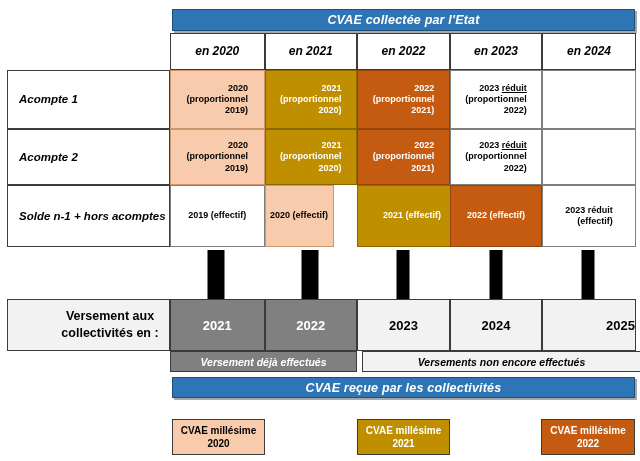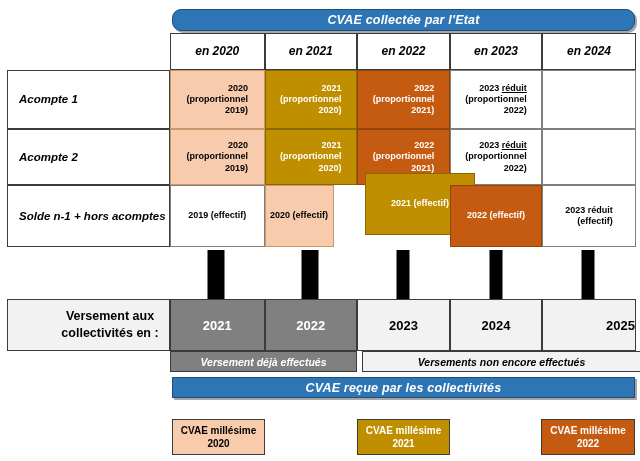--- a/index.html
+++ b/index.html
@@ -124,21 +124,21 @@
   }
   .lg-peach  { background: #F8CBAD; color: #000; }
   .lg-gold   { background: #BF8F00; color: #ffffff; }
   .lg-orange { background: #C55A11; color: #ffffff; }
 </style>
 </head>
 <body>
 
 <div id="stage">
 
-  <div class="abs blue-bar" style="left:172px; top:9px; width:463px; height:22px;border-radius:9px;">
+  <div class="abs blue-bar" style="left:172px; top:9px; width:463px; height:22px;">
     <span>CVAE collectée par l'Etat</span>
   </div>
 
   <div id="top-table-host">
       <div class="abs cell year-head" style="left: 170px; top: 33px; width: 94.5px; height: 37px;">
         <span>en 2020</span>
       </div>
       <div class="abs cell year-head" style="left: 264.5px; top: 33px; width: 92.5px; height: 37px;">
         <span>en 2021</span>
       </div>
@@ -225,21 +225,21 @@
       <div class="abs cell c-white" style="left: 170px; top: 185px; width: 94.5px; height: 62px;">
         <div>
           <div>2019 (effectif)</div>
         </div>
       </div>
       <div class="abs cell c-peach" style="left: 264.5px; top: 185px; width: 69px; height: 62px;">
         <div>
           <div>2020 (effectif)</div>
         </div>
       </div>
-      <div class="abs cell c-gold" style="left: 357px; top: 173px; width: 110px; height: 62px; margin-left: 8px;">
+      <div class="abs cell c-gold" style="left: 357px; top: 185px; width: 110px; height: 62px;">
         <div>
           <div>2021 (effectif)</div>
         </div>
       </div>
       <div class="abs cell c-orange" style="left: 450px; top: 185px; width: 92px; height: 62px;">
         <div>
           <div>2022 (effectif)</div>
         </div>
       </div>
       <div class="abs cell c-white" style="left: 542px; top: 185px; width: 94px; height: 62px;">

